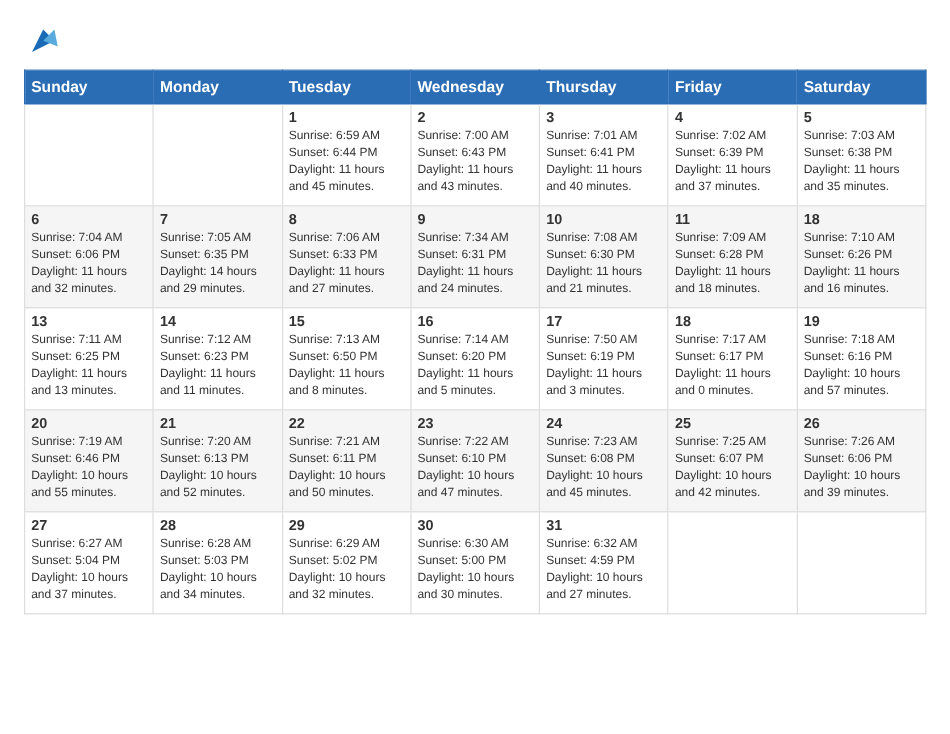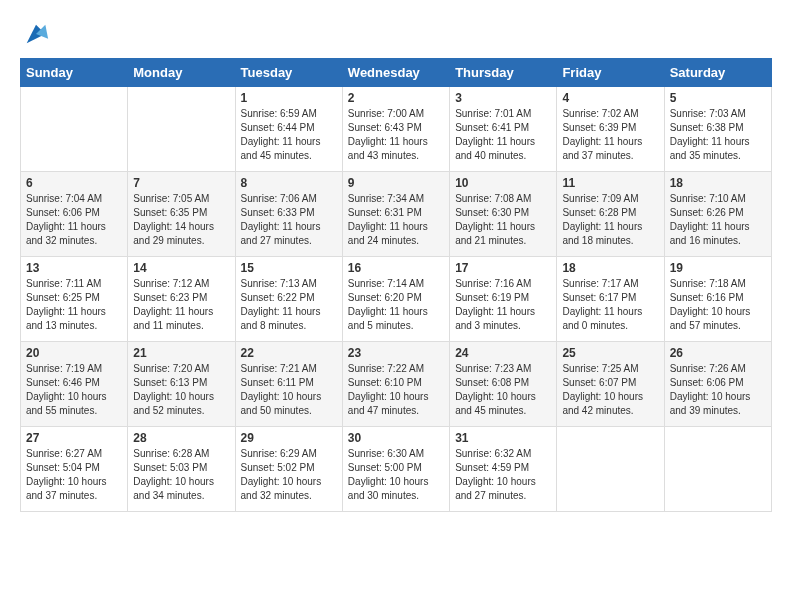--- a/index.html
+++ b/index.html
@@ -235,36 +235,36 @@
           <div class="cell-content">
             <div>Sunrise: 7:12 AM</div>
             <div>Sunset: 6:23 PM</div>
             <div>Daylight: 11 hours and 11 minutes.</div>
           </div>
         </td>
         <td>
           <div class="day-number">15</div>
           <div class="cell-content">
             <div>Sunrise: 7:13 AM</div>
-            <div>Sunset: 6:22 PM</div>
+            <div>Sunset: 6:50 PM</div>
             <div>Daylight: 11 hours and 8 minutes.</div>
           </div>
         </td>
         <td>
           <div class="day-number">16</div>
           <div class="cell-content">
             <div>Sunrise: 7:14 AM</div>
             <div>Sunset: 6:20 PM</div>
             <div>Daylight: 11 hours and 5 minutes.</div>
           </div>
         </td>
         <td>
           <div class="day-number">17</div>
           <div class="cell-content">
-            <div>Sunrise: 7:16 AM</div>
+            <div>Sunrise: 7:50 AM</div>
             <div>Sunset: 6:19 PM</div>
             <div>Daylight: 11 hours and 3 minutes.</div>
           </div>
         </td>
         <td>
           <div class="day-number">18</div>
           <div class="cell-content">
             <div>Sunrise: 7:17 AM</div>
             <div>Sunset: 6:17 PM</div>
             <div>Daylight: 11 hours and 0 minutes.</div>

